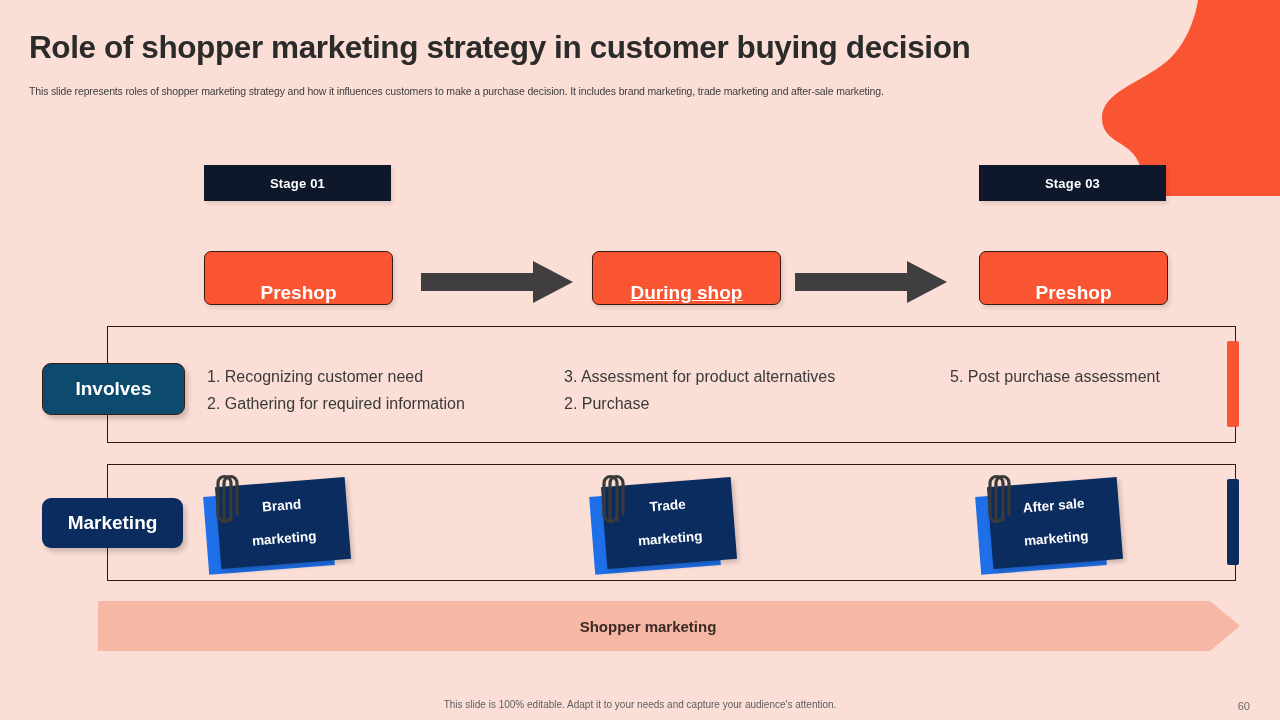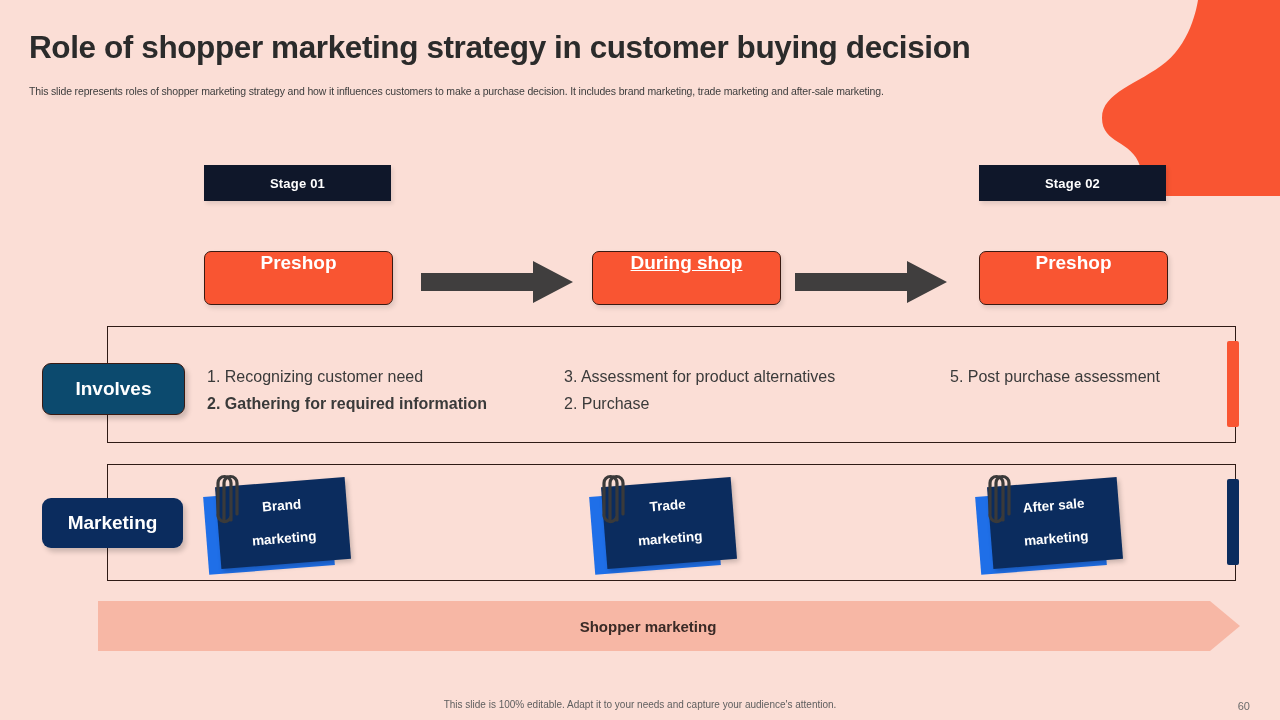--- a/index.html
+++ b/index.html
@@ -27,21 +27,21 @@
 
   
   .stage-tag{
     position:absolute;height:36px;background:#0f172a;
     display:flex;align-items:center;justify-content:center;
     color:#ffffff;font-size:13px;font-weight:bold;letter-spacing:0.2px;
     box-shadow:2px 3px 4px rgba(0,0,0,0.10);
   }
   .stage-box{
     position:absolute;height:52px;background:#f95532;border:1px solid #3a1a12;
-    border-radius:7px;display:flex;align-items:flex-start;justify-content:center;
+    border-radius:7px;display:flex;align-items:flex-end;justify-content:center;
     color:#ffffff;font-size:19px;font-weight:bold;
     box-shadow:2px 3px 5px rgba(0,0,0,0.12);
   }
 
   .arrow{position:absolute;}
 
   
   .frame{position:absolute;border:1.4px solid #2f1b16;background:transparent;}
   .edge-bar{position:absolute;border-radius:2px;}
 
@@ -105,21 +105,21 @@
     <path d="M120,0 C120,10 110,44 84,64 C58,84 24,90 24,116 C24,142 54,138 62,164 C68,184 54,196 54,196" fill="none" stroke="#f95532" stroke-width="0"></path>
   </svg>
 
   <div class="title">Role of shopper marketing strategy in customer buying decision</div>
   <div class="subtitle">This slide represents roles of shopper marketing strategy and how it influences customers to make a purchase decision. It includes brand marketing, trade marketing and after-sale marketing.</div>
 
   <div class="stage-tag" style="left:204px;top:165px;width:187px;">
     <span>Stage 01</span>
   </div>
   <div class="stage-tag" style="left:979px;top:165px;width:187px;">
-    <span>Stage 02</span>
+    <span>Stage 03</span>
   </div>
 
   <div class="stage-box" style="left:204px;top:251px;width:187px;">
     <span>Preshop</span>
   </div>
   <div class="stage-box" style="left:592px;top:251px;width:187px;text-decoration:underline;">
     <span>During shop</span>
   </div>
   <div class="stage-box" style="left:979px;top:251px;width:187px;">
     <span>Preshop</span>
@@ -133,21 +133,21 @@
   </svg>
 
   <div class="frame" style="left:107px;top:326px;width:1127px;height:115px;"></div>
   <div class="edge-bar" style="left:1227px;top:341px;width:12px;height:86px;background:#f95532;"></div>
 
   <div class="pill involves" style="left:42px;top:363px;width:141px;height:50px;">
     <span>Involves</span>
   </div>
 
   <div class="inv-item" style="left:207px;top:368px;">1. Recognizing customer need</div>
-  <div class="inv-item" style="left:207px;top:395px;font-weight:bold;">2. Gathering for required information</div>
+  <div class="inv-item" style="left:207px;top:395px;">2. Gathering for required information</div>
   <div class="inv-item" style="left:564px;top:368px;">3. Assessment for product alternatives</div>
   <div class="inv-item" style="left:564px;top:395px;">2. Purchase</div>
   <div class="inv-item" style="left:950px;top:368px;">5. Post purchase assessment</div>
 
   <div class="frame" style="left:107px;top:464px;width:1127px;height:115px;"></div>
   <div class="edge-bar" style="left:1227px;top:479px;width:12px;height:86px;background:#0b2c5e;"></div>
 
   <div class="pill marketing" style="left:42px;top:498px;width:141px;height:50px;">
     <span>Marketing</span>
   </div>

